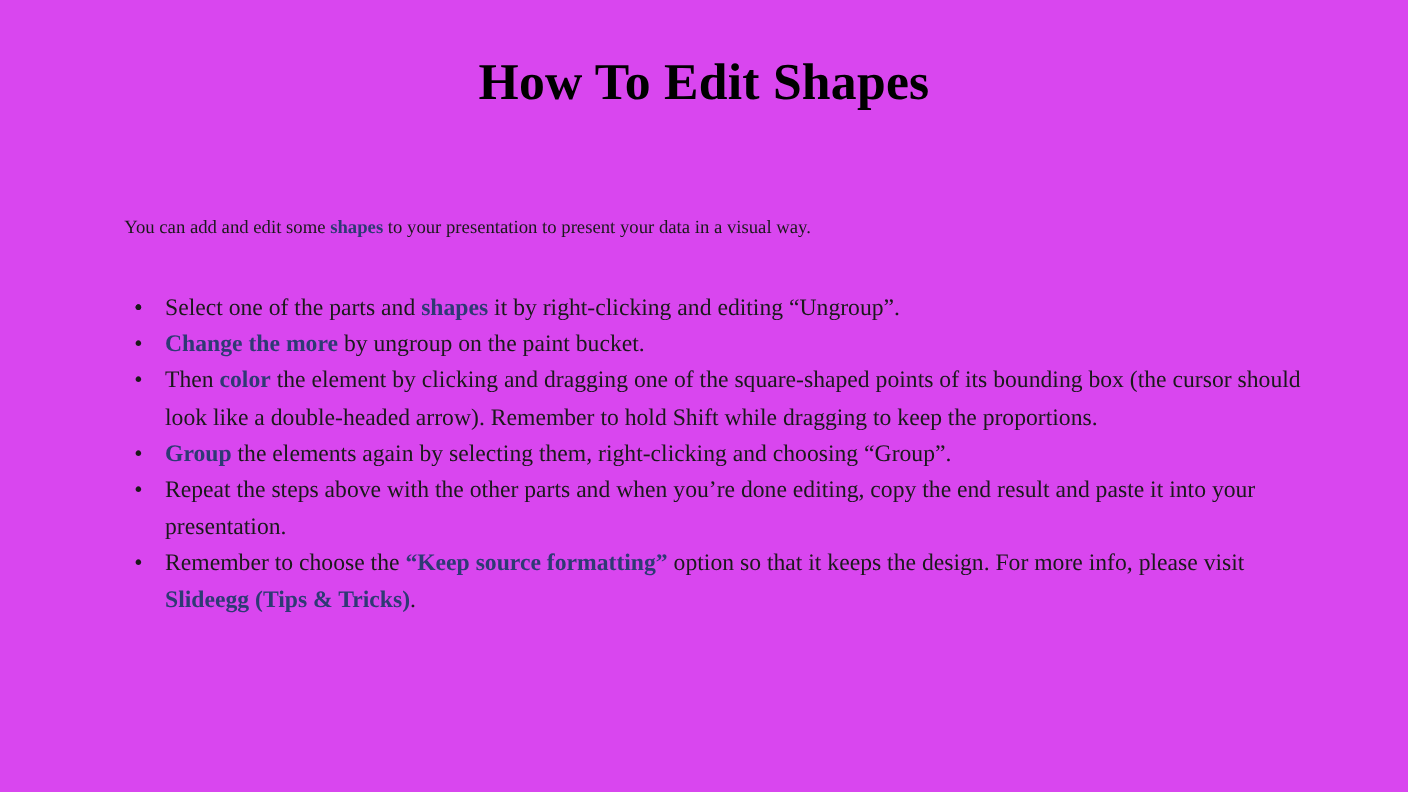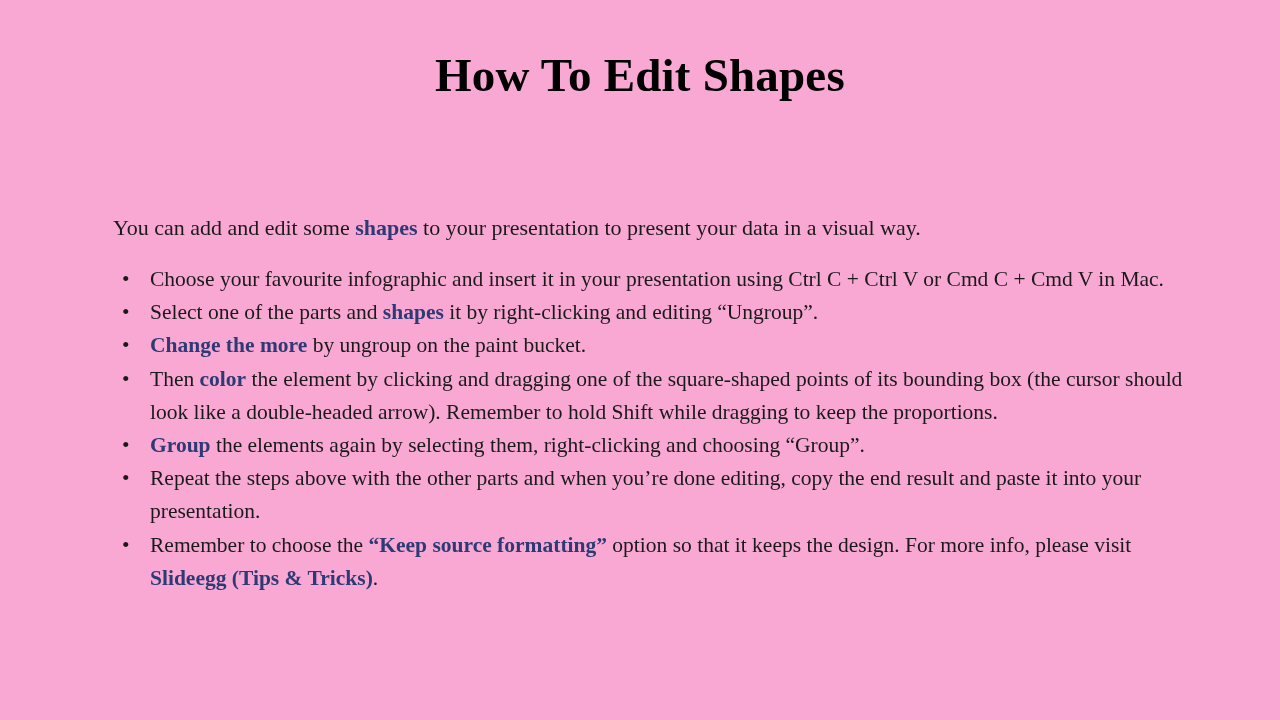--- a/index.html
+++ b/index.html
@@ -11,41 +11,41 @@
     height: 720px;
     background: #ffffff;
     font-family: "Liberation Serif", "DejaVu Serif", serif;
     color: #111111;
     overflow: hidden;
   }
   .slide {
     position: relative;
     width: 1280px;
     height: 720px;
-    background: #f9a8d4;
+    background: #d946ef;
     box-sizing: border-box;
   }
   .slide-title {
     position: absolute;
     top: 48px;
     left: 0;
     width: 1280px;
     text-align: center;
     font-size: 47px;
     font-weight: bold;
     letter-spacing: 0.2px;
     color: #000000;
     line-height: 1.15;
   }
   .intro {
     position: absolute;
-    top: 190px;
+    top: 174px;
     left: 113px;
     width: 1060px;
-    font-size: 22px;
+    font-size: 17px;
     line-height: 32px;
     color: #1a1a1a;
   }
   .bullet-list {
     position: absolute;
     top: 263px;
     left: 113px;
     width: 1070px;
     margin: 0;
     padding: 0;
@@ -82,21 +82,21 @@
 
   <div class="slide-title">How To Edit Shapes</div>
 
   <p class="intro">
     <span class="txt">You can add and edit some </span><span class="hl">shapes</span><span class="txt"> to your presentation to present your data in a visual way.</span>
   </p>
 
   <ul class="bullet-list">
 
     <li class="bullet-item">
-      <span class="bullet-marker">•</span><span class="txt">Choose your favourite infographic and insert it in your presentation using Ctrl C + Ctrl V or Cmd C + Cmd V in Mac.</span><span class="hl"></span><span class="txt"></span><span class="hl"></span><span class="txt"></span>
+      <span class="bullet-marker">•</span><span class="hl"></span><span class="txt"></span><span class="hl"></span><span class="txt"></span>
     </li>
 
     <li class="bullet-item">
       <span class="bullet-marker">•</span><span class="txt">Select one of the parts and </span><span class="hl">shapes</span><span class="txt"> it by right-clicking and editing “Ungroup”.</span><span class="hl"></span><span class="txt"></span>
     </li>
 
     <li class="bullet-item">
       <span class="bullet-marker">•</span><span class="txt"></span><span class="hl">Change the more</span><span class="txt"> by ungroup on the paint bucket.</span><span class="hl"></span><span class="txt"></span>
     </li>
 

